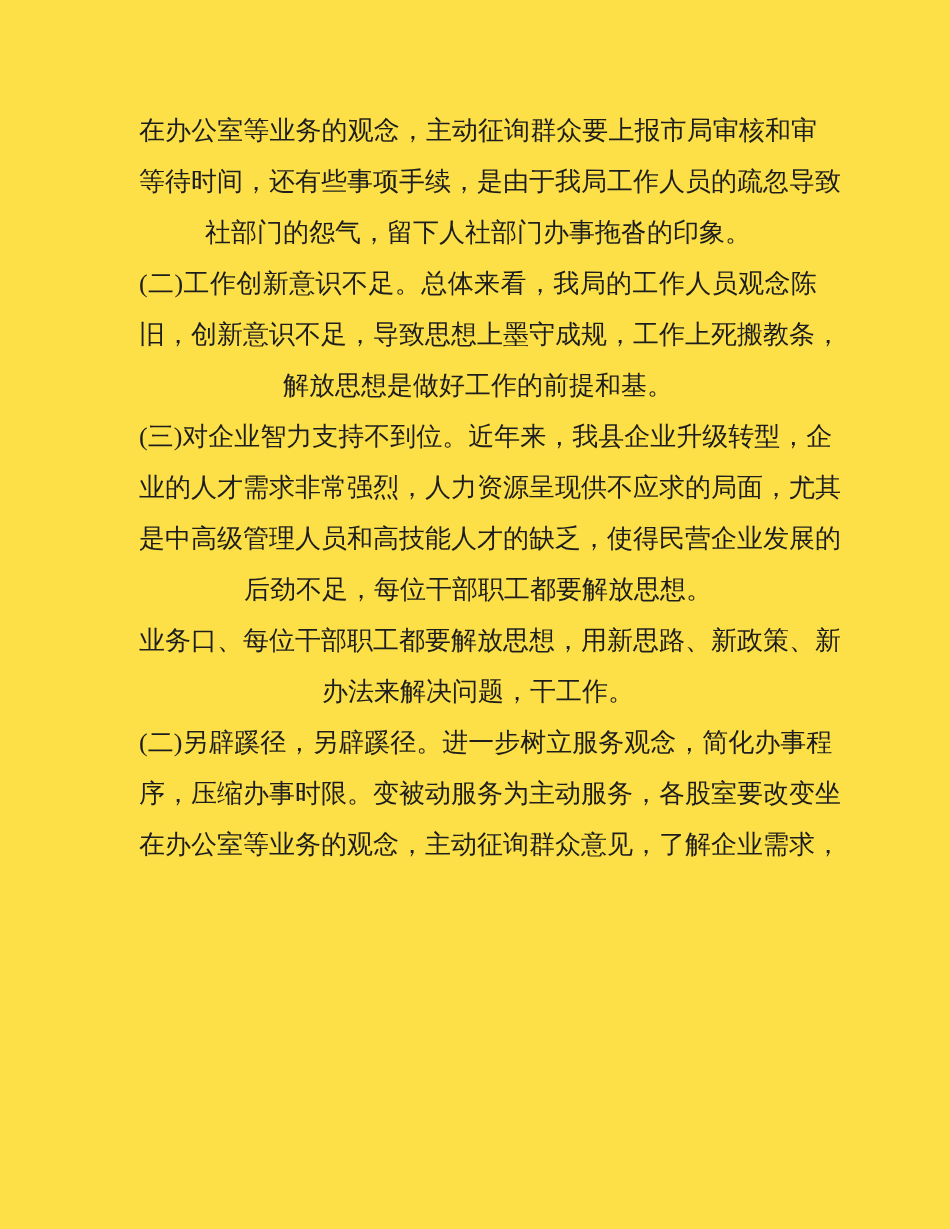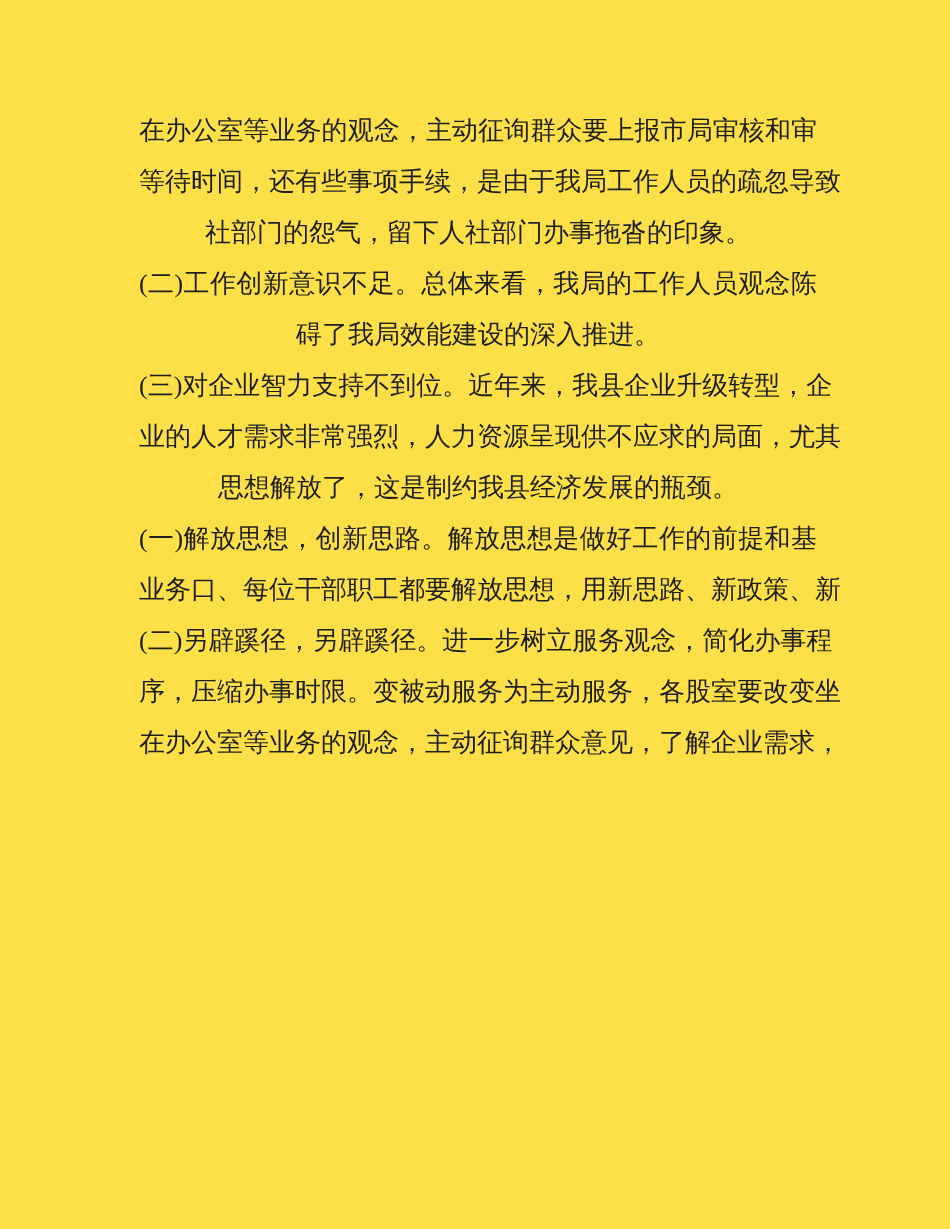--- a/index.html
+++ b/index.html
@@ -44,23 +44,25 @@
 </style>
 </head>
 <body>
 
 <div class="page">
   <div class="text-block">
     <div class="ln">在办公室等业务的观念，主动征询群众要上报市局审核和审</div>
     <div class="ln">等待时间，还有些事项手续，是由于我局工作人员的疏忽导致</div>
     <div class="ln para-end">社部门的怨气，留下人社部门办事拖沓的印象。</div>
     <div class="ln">(二)工作创新意识不足。总体来看，我局的工作人员观念陈</div>
-    <div class="ln para-end">碍了我局效能建设的深入推进。</div>
+    <div class="ln">旧，创新意识不足，导致思想上墨守成规，工作上死搬教条，</div>
+    <div class="ln para-end">解放思想是做好工作的前提和基。</div>
     <div class="ln">(三)对企业智力支持不到位。近年来，我县企业升级转型，企</div>
     <div class="ln">业的人才需求非常强烈，人力资源呈现供不应求的局面，尤其</div>
-    <div class="ln para-end">思想解放了，这是制约我县经济发展的瓶颈。</div>
-    <div class="ln">(一)解放思想，创新思路。解放思想是做好工作的前提和基</div>
+    <div class="ln">是中高级管理人员和高技能人才的缺乏，使得民营企业发展的</div>
+    <div class="ln para-end">后劲不足，每位干部职工都要解放思想。</div>
     <div class="ln">业务口、每位干部职工都要解放思想，用新思路、新政策、新</div>
+    <div class="ln para-end">办法来解决问题，干工作。</div>
     <div class="ln">(二)另辟蹊径，另辟蹊径。进一步树立服务观念，简化办事程</div>
     <div class="ln">序，压缩办事时限。变被动服务为主动服务，各股室要改变坐</div>
     <div class="ln">在办公室等业务的观念，主动征询群众意见，了解企业需求，</div>
   </div>
 </div>
 
 </body></html>

